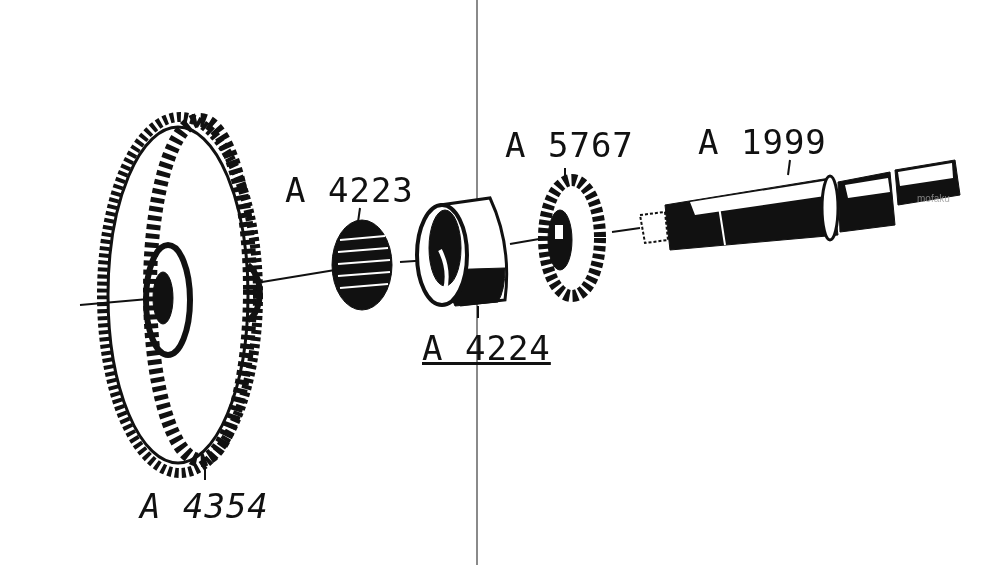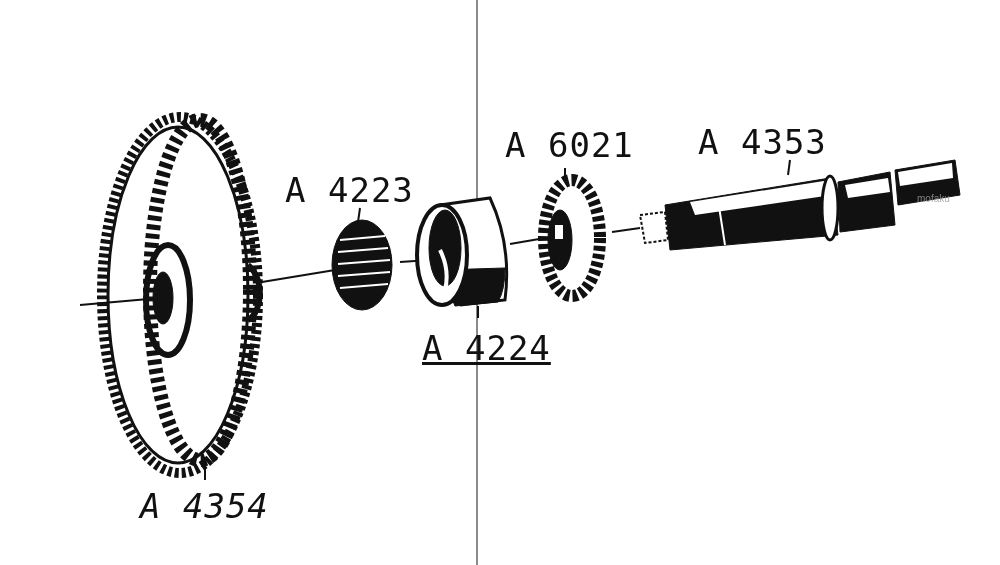--- a/index.html
+++ b/index.html
@@ -72,16 +72,16 @@
     <path d="M845 185 L888 178 L890 192 L848 198 Z" fill="#fff" stroke="none"></path>
     <path d="M895 170 L955 160 L960 195 L898 205 Z" fill="#111"></path>
     <path d="M898 172 L952 163 L953 178 L900 186 Z" fill="#fff" stroke="none"></path>
     <line x1="790" y1="160" x2="788" y2="175" stroke-width="2"></line>
   </g>
 </svg>
 
 <div class="label" style="left:140px; top:486px;font-style:italic;">A 4354</div>
 <div class="label" style="left:285px; top:170px;text-align:right;">A 4223</div>
 <div class="label" style="left:422px; top:328px;text-decoration:underline;">A 4224</div>
-<div class="label" style="left:505px; top:125px;">A 6021</div>
-<div class="label" style="left:698px; top:122px;">A 4353</div>
+<div class="label" style="left:505px; top:125px;">A 5767</div>
+<div class="label" style="left:698px; top:122px;">A 1999</div>
 
 <div class="watermark" style="left:905px; top:193px;padding-left:12px;">mofaku</div>
 
 </body></html>

